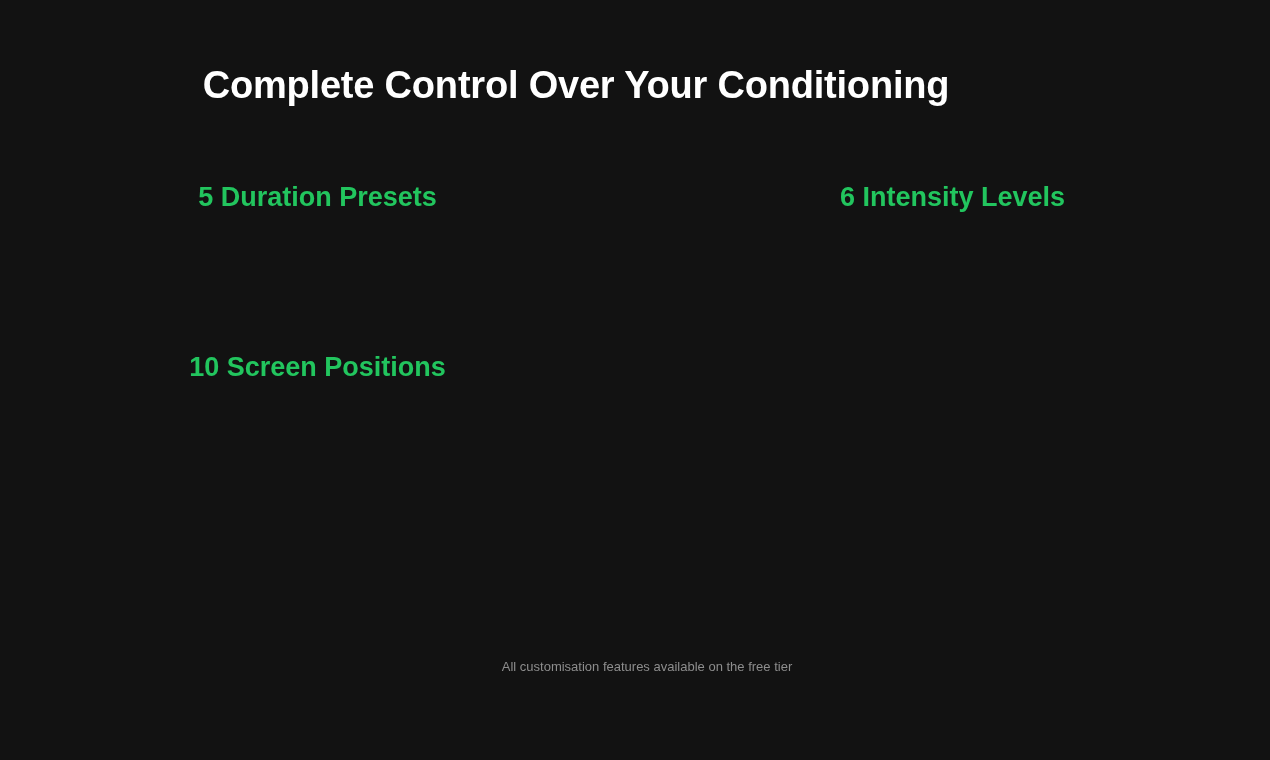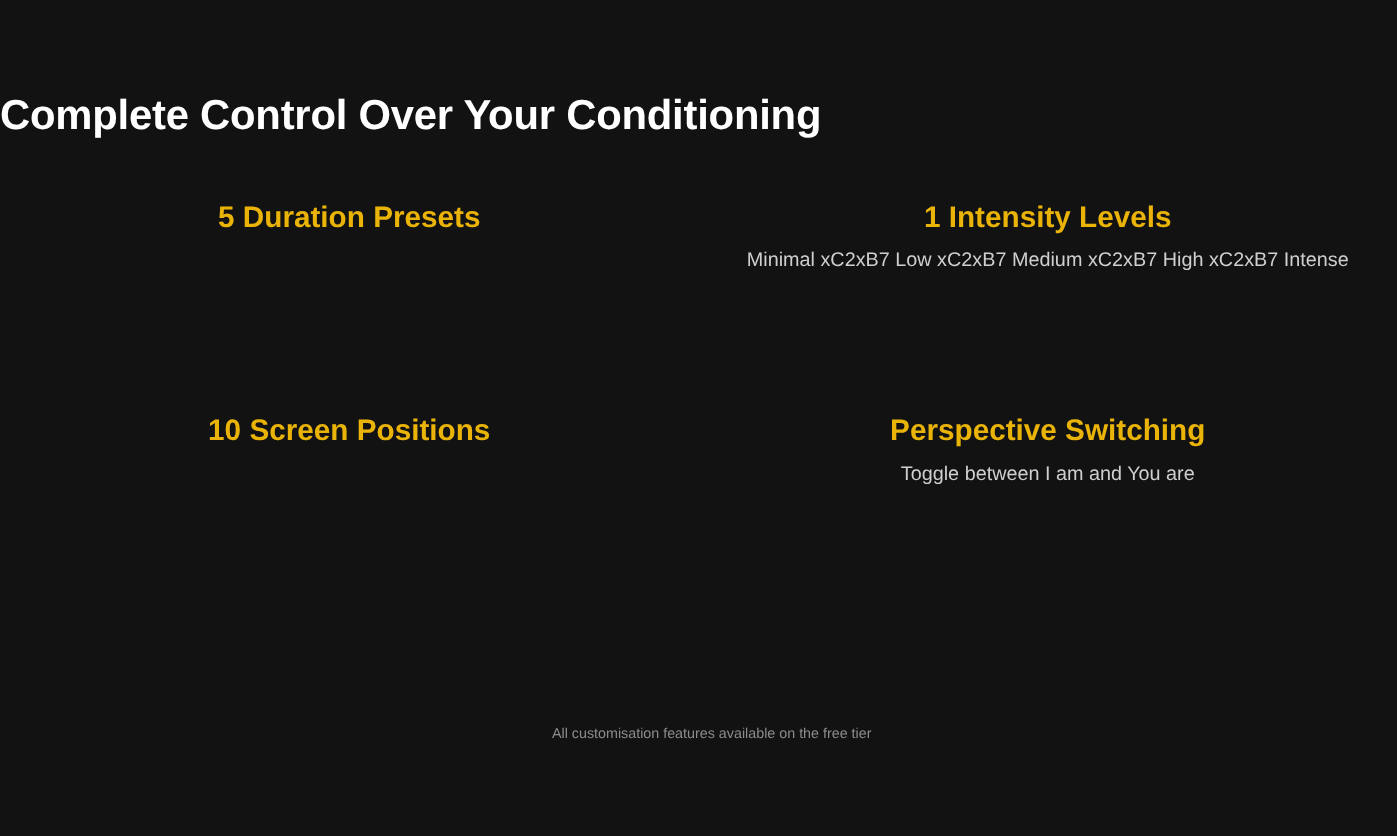--- a/index.html
+++ b/index.html
@@ -14,24 +14,24 @@
     overflow: hidden;
   }
   .page {
     position: relative;
     width: 1270px;
     height: 760px;
     box-sizing: border-box;
   }
   .page-title {
     position: absolute;
-    top: 56px;
+    top: 36px;
     left: 0;
     width: 1152px;
-    text-align: left;
+    text-align: center;
     color: #ffffff;
     font-size: 38px;
     font-weight: bold;
     letter-spacing: -0.2px;
     line-height: 48px;
   }
   .feature-grid {
     position: absolute;
     top: 180px;
     left: 0;
@@ -39,21 +39,21 @@
     display: grid;
     grid-template-columns: 1fr 1fr;
     grid-template-rows: auto auto;
     row-gap: 126px;
   }
   .feature {
     text-align: center;
     box-sizing: border-box;
   }
   .feature-title {
-    color: #eab308;
+    color: #22c55e;
     font-size: 27px;
     font-weight: bold;
     line-height: 34px;
     margin: 0 0 10px 0;
     white-space: nowrap;
   }
   .feature-desc {
     color: #cfcfcf;
     font-size: 18px;
     line-height: 24px;
@@ -79,30 +79,25 @@
 
   <h1 class="page-title">Complete Control Over Your Conditioning</h1>
 
   <div class="feature-grid">
 
     <div class="feature">
       <div class="feature-title">5 Duration Presets</div>
     </div>
 
     <div class="feature">
-      <div class="feature-title">1 Intensity Levels</div>
-      <div class="feature-desc">Minimal xC2xB7 Low xC2xB7 Medium xC2xB7 High xC2xB7 Intense</div>
+      <div class="feature-title">6 Intensity Levels</div>
     </div>
 
     <div class="feature">
       <div class="feature-title">10 Screen Positions</div>
     </div>
 
-    <div class="feature">
-      <div class="feature-title">Perspective Switching</div>
-      <div class="feature-desc">Toggle between I am and You are</div>
-    </div>
 
   </div>
 
   <div class="footer-note">All customisation features available on the free tier</div>
 
 </div>
 
 </body></html>

